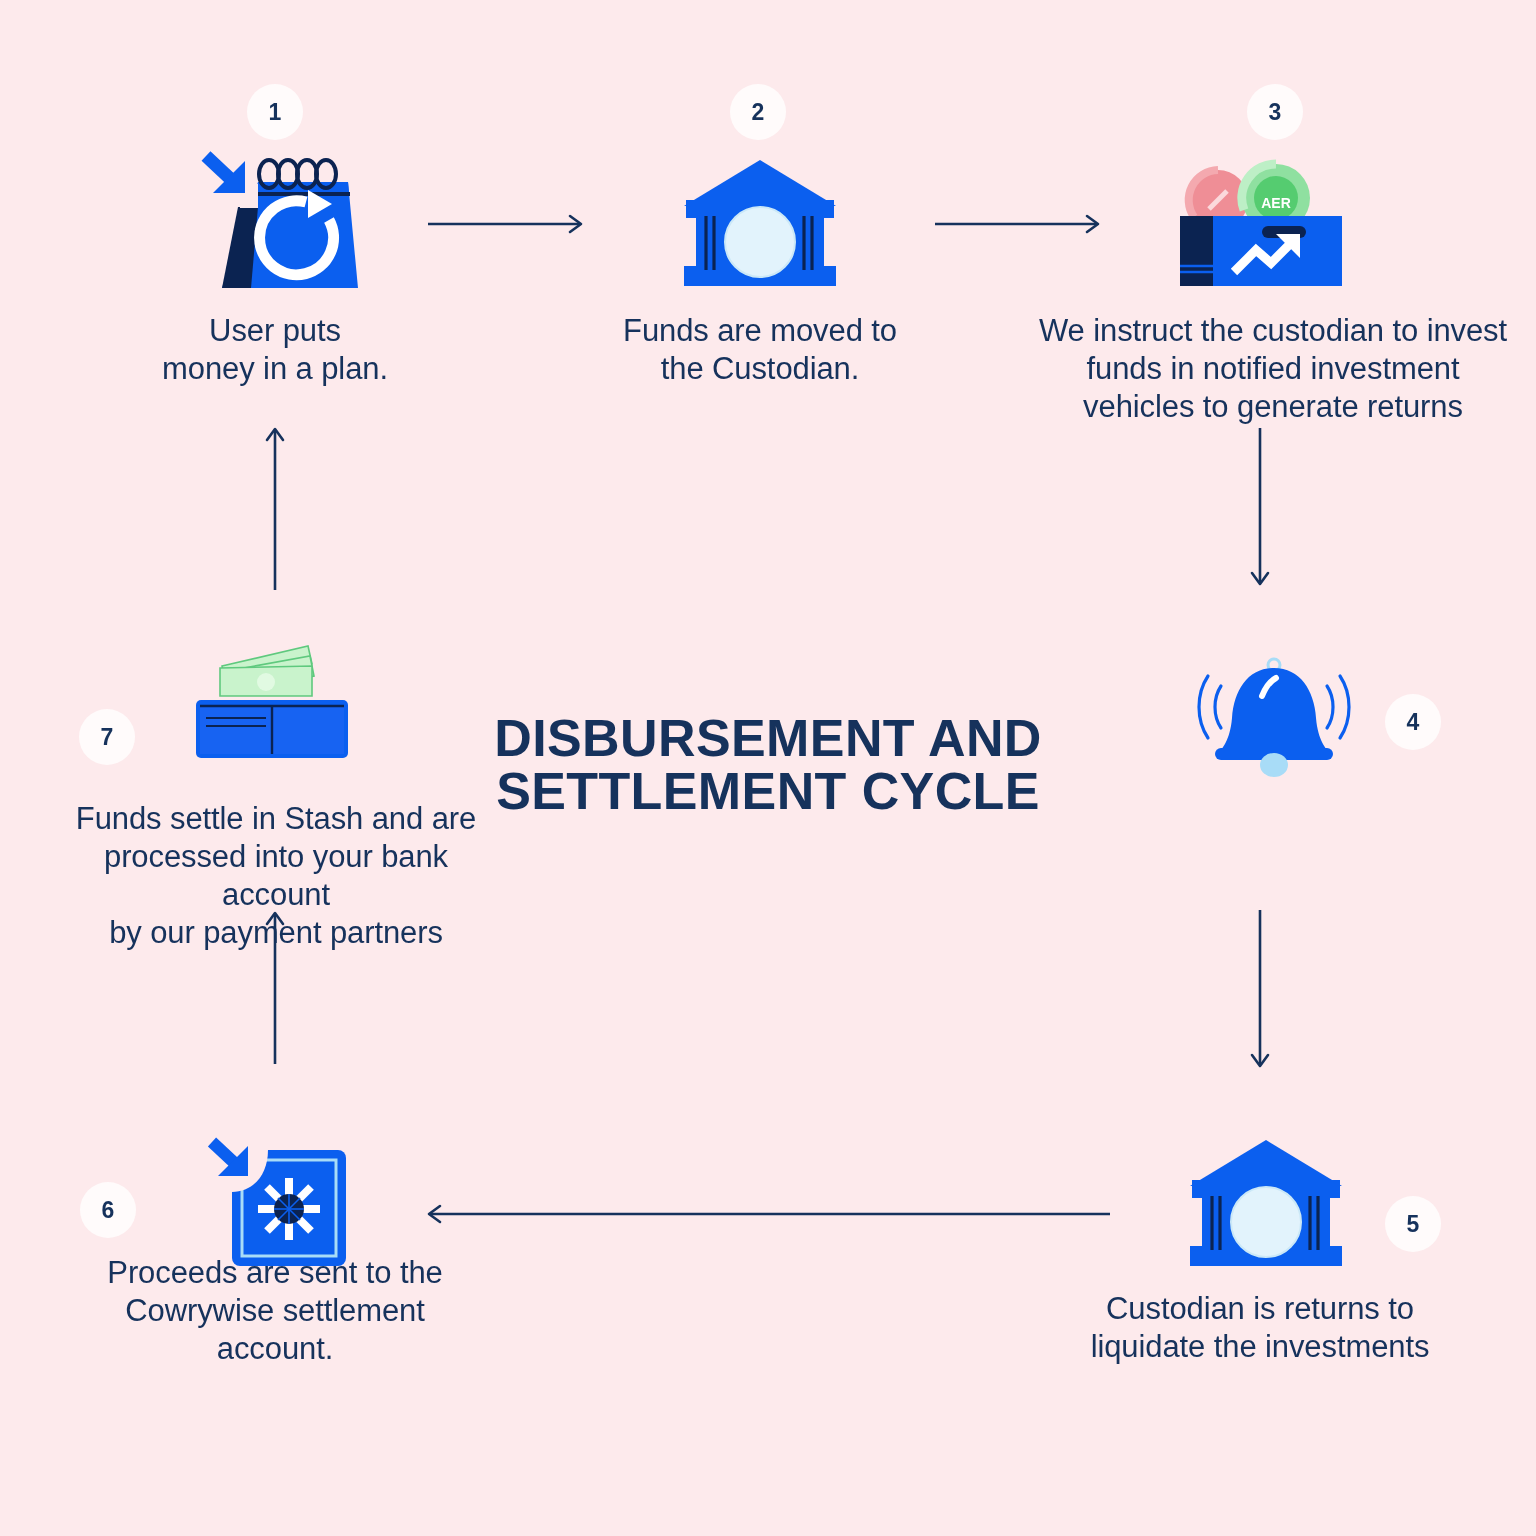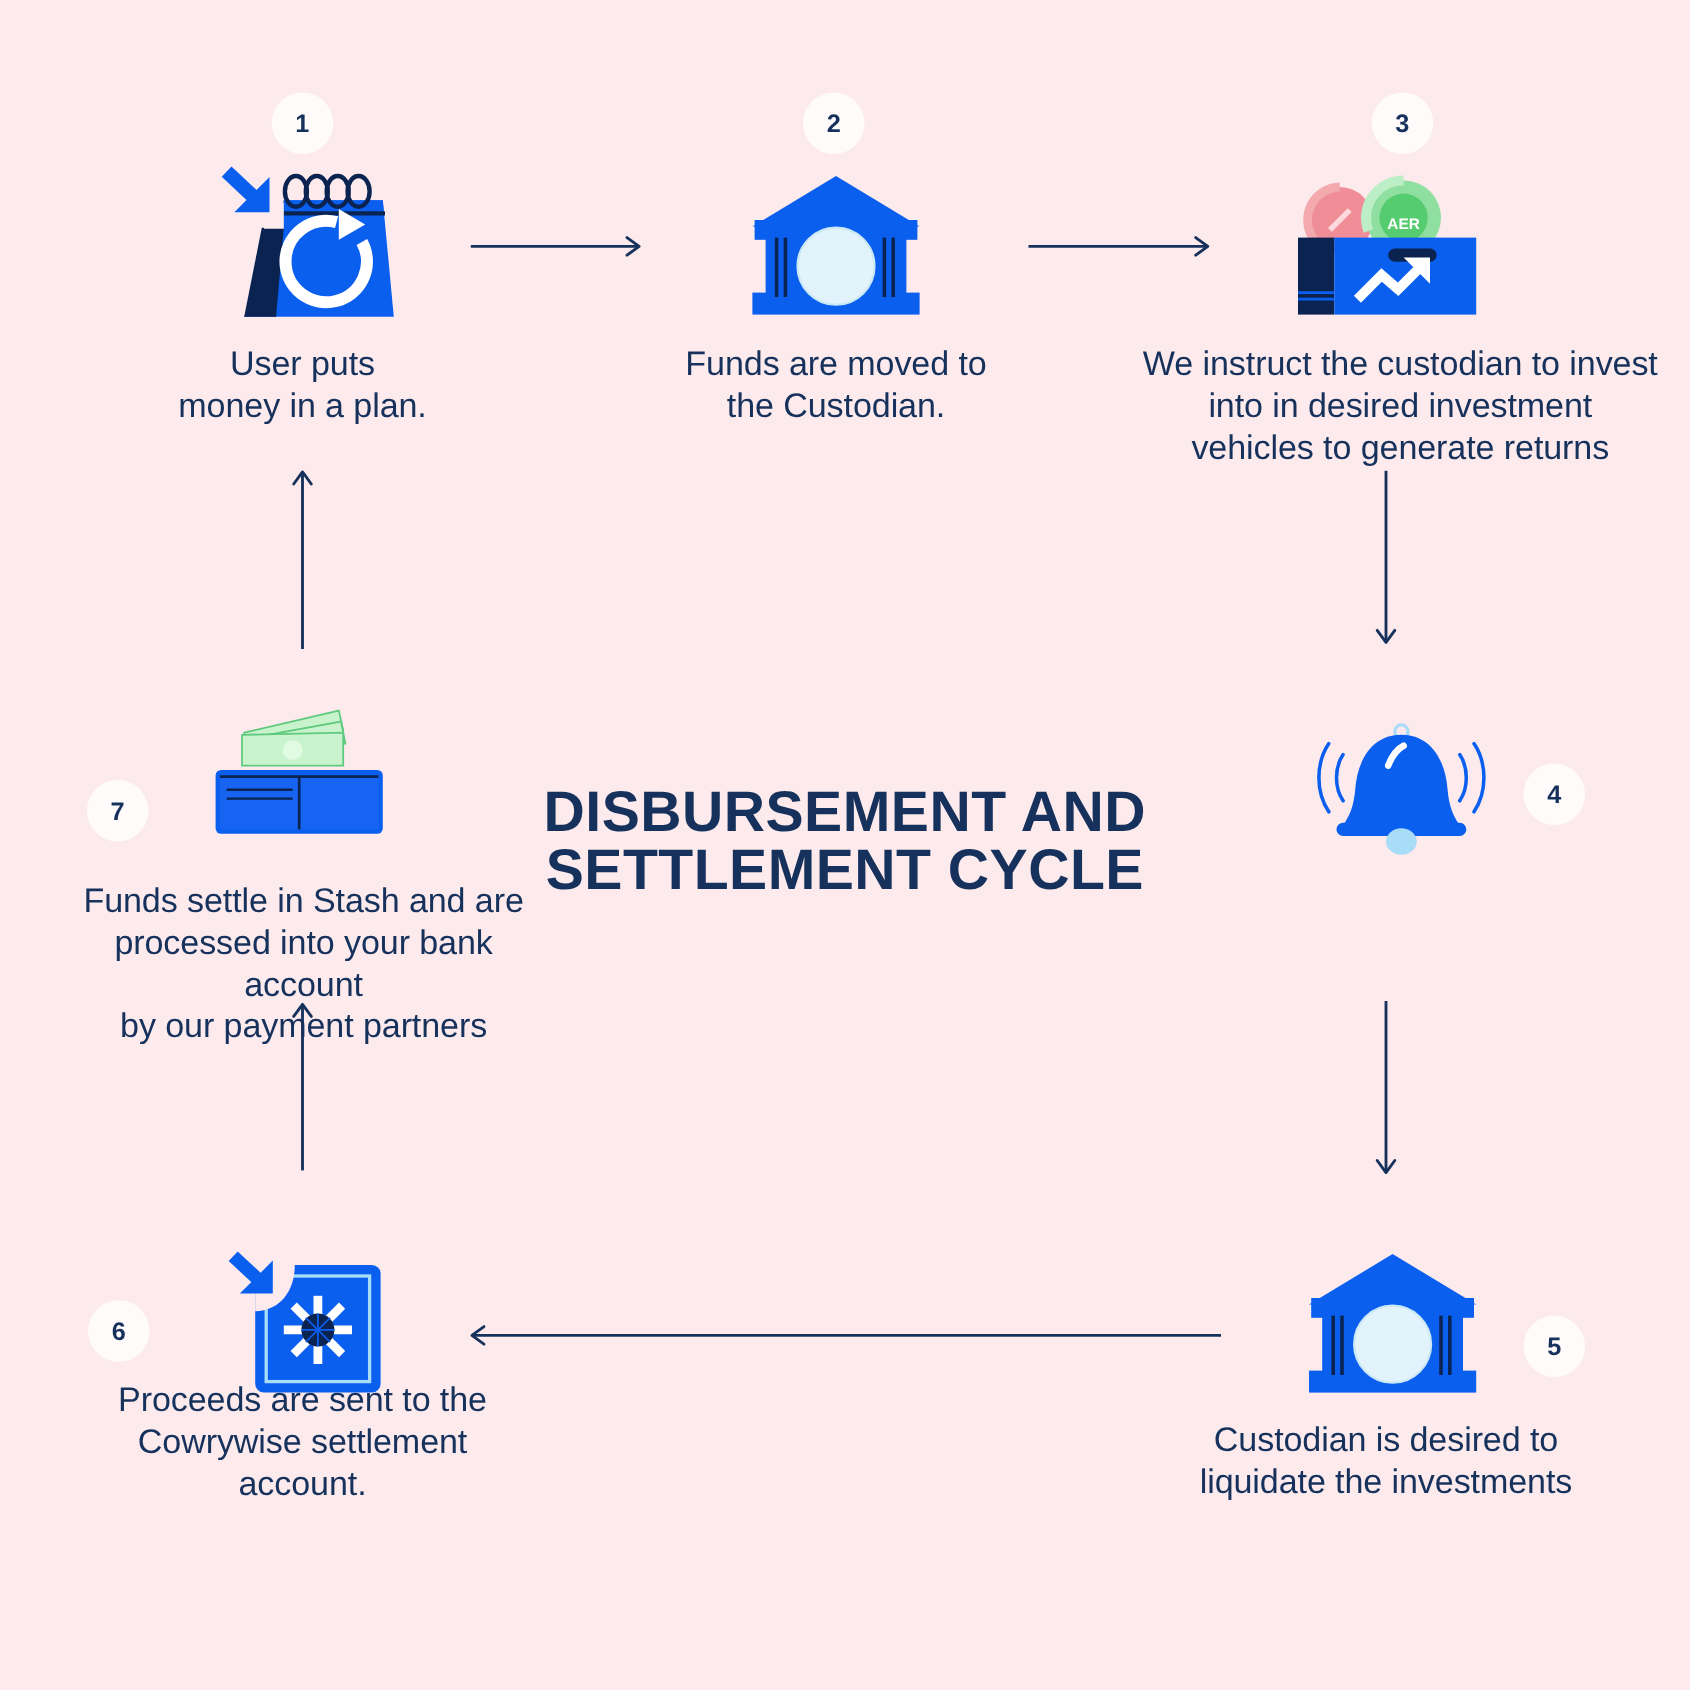--- a/index.html
+++ b/index.html
@@ -168,21 +168,21 @@
       </g>
 
       <g fill="none" stroke="#FFFFFF" stroke-width="9" stroke-linecap="butt" stroke-linejoin="miter">
         <polyline points="58,112 80,90 95,103 118,80"></polyline>
       </g>
       <polygon points="100,74 124,74 124,98" fill="#FFFFFF"></polygon>
     </svg>
   </div>
 
   <div class="caption" style="left:1033px;top:312px;width:480px;">We instruct the custodian to invest
-into in desired investment
+funds in notified investment
 vehicles to generate returns</div>
 
   <div class="arrow" style="left:1250px;top:428px;">
     <svg width="20" height="165" viewBox="0 0 20 165">
       <line x1="10" y1="0" x2="10" y2="155" stroke="#16325C" stroke-width="2.6"></line>
       <polyline points="2,145 10,156 18,145" fill="none" stroke="#16325C" stroke-width="2.6" stroke-linecap="round" stroke-linejoin="round"></polyline>
     </svg>
   </div>
 
   <div class="badge" style="left:1385px;top:694px;">
@@ -236,21 +236,21 @@
       <g stroke="#0B2351" stroke-width="3.2">
         <line x1="28" y1="58" x2="28" y2="112"></line>
         <line x1="36" y1="58" x2="36" y2="112"></line>
         <line x1="126" y1="58" x2="126" y2="112"></line>
         <line x1="134" y1="58" x2="134" y2="112"></line>
       </g>
       <circle cx="82" cy="84" r="35" fill="#E2F3FC" stroke="#CBE8F7" stroke-width="2"></circle>
     </svg>
   </div>
 
-  <div class="caption" style="left:1060px;top:1290px;width:400px;">Custodian is desired to
+  <div class="caption" style="left:1060px;top:1290px;width:400px;">Custodian is returns to
 liquidate the investments</div>
 
   <div class="arrow" style="left:424px;top:1204px;">
     <svg width="690" height="20" viewBox="0 0 690 20">
       <line x1="686" y1="10" x2="6" y2="10" stroke="#16325C" stroke-width="2.6"></line>
       <polyline points="16,2 5,10 16,18" fill="none" stroke="#16325C" stroke-width="2.6" stroke-linecap="round" stroke-linejoin="round"></polyline>
     </svg>
   </div>
 
   <div class="badge" style="left:80px;top:1182px;">

